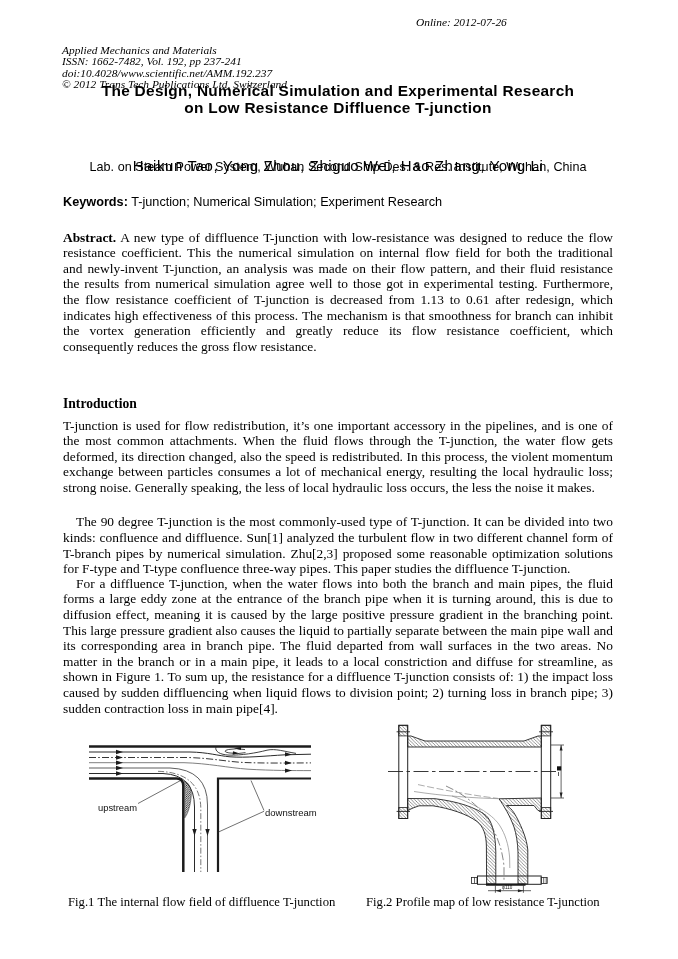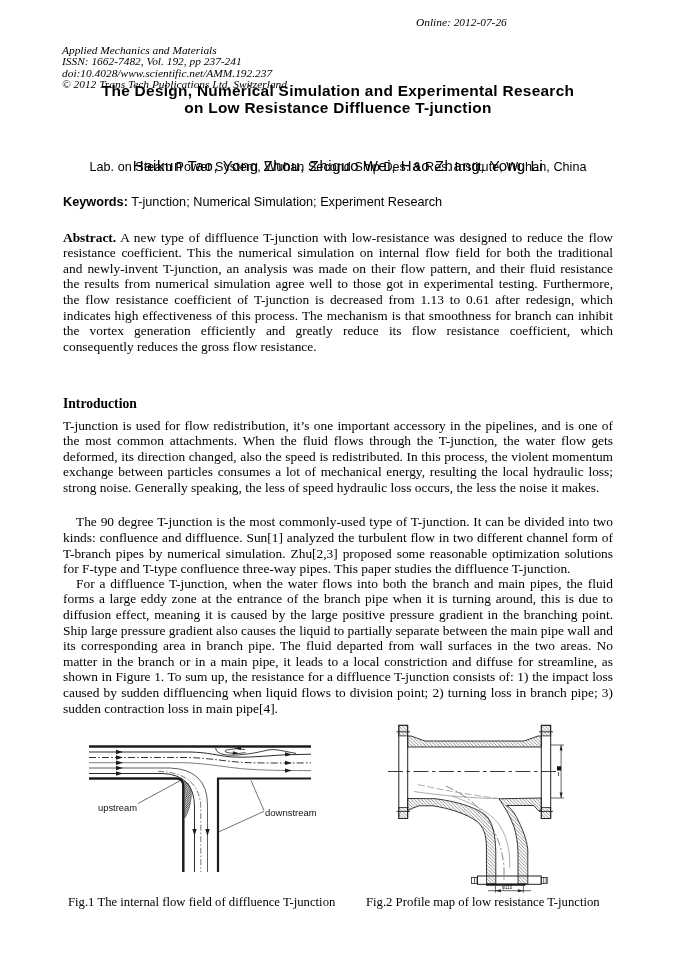--- a/index.html
+++ b/index.html
@@ -43,35 +43,35 @@
 <div class="jl last">consequently reduces the gross flow resistance.</div>
 </div>
 
 <div class="abs" style="left:63px;top:396px;font-weight:bold;font-size:13.6px;line-height:15px;">Introduction</div>
 
 <div class="abs body" style="left:63px;top:417.7px;width:550px;">
 <div class="jl">T-junction is used for flow redistribution, it’s one important accessory in the pipelines, and is one of</div>
 <div class="jl">the most common attachments. When the fluid flows through the T-junction, the water flow gets</div>
 <div class="jl">deformed, its direction changed, also the speed is redistributed. In this process, the violent momentum</div>
 <div class="jl">exchange between particles consumes a lot of mechanical energy, resulting the local hydraulic loss;</div>
-<div class="jl last">strong noise. Generally speaking, the less of speed hydraulic loss occurs, the less the noise it makes.</div>
+<div class="jl last">strong noise. Generally speaking, the less of local hydraulic loss occurs, the less the noise it makes.</div>
 </div>
 
 <div class="abs body" style="left:63px;top:514.4px;width:550px;">
 <div class="jl"><span style="display:inline-block;width:13px;"></span>The 90 degree T-junction is the most commonly-used type of T-junction. It can be divided into two</div>
 <div class="jl">kinds: confluence and diffluence. Sun[1] analyzed the turbulent flow in two different channel form of</div>
 <div class="jl">T-branch pipes by numerical simulation. Zhu[2,3] proposed some reasonable optimization solutions</div>
 <div class="jl last">for F-type and T-type confluence three-way pipes. This paper studies the diffluence T-junction.</div>
 </div>
 
 <div class="abs body" style="left:63px;top:575.8px;width:550px;">
 <div class="jl"><span style="display:inline-block;width:13px;"></span>For a diffluence T-junction, when the water flows into both the branch and main pipes, the fluid</div>
 <div class="jl">forms a large eddy zone at the entrance of the branch pipe when it is turning around, this is due to</div>
 <div class="jl">diffusion effect, meaning it is caused by the large positive pressure gradient in the branching point.</div>
-<div class="jl">Ship large pressure gradient also causes the liquid to partially separate between the main pipe wall and</div>
+<div class="jl">This large pressure gradient also causes the liquid to partially separate between the main pipe wall and</div>
 <div class="jl">its corresponding area in branch pipe. The fluid departed from wall surfaces in the two areas. No</div>
 <div class="jl">matter in the branch or in a main pipe, it leads to a local constriction and diffuse for streamline, as</div>
 <div class="jl">shown in Figure 1. To sum up, the resistance for a diffluence T-junction consists of: 1) the impact loss</div>
 <div class="jl">caused by sudden diffluencing when liquid flows to division point; 2) turning loss in branch pipe; 3)</div>
 <div class="jl last">sudden contraction loss in main pipe[4].</div>
 </div>
 
 <svg class="abs" style="left:60px;top:725px;" width="270" height="160" viewBox="0 0 270 160">
   <defs>
     <pattern id="hd" patternUnits="userSpaceOnUse" width="2.2" height="2.2">

